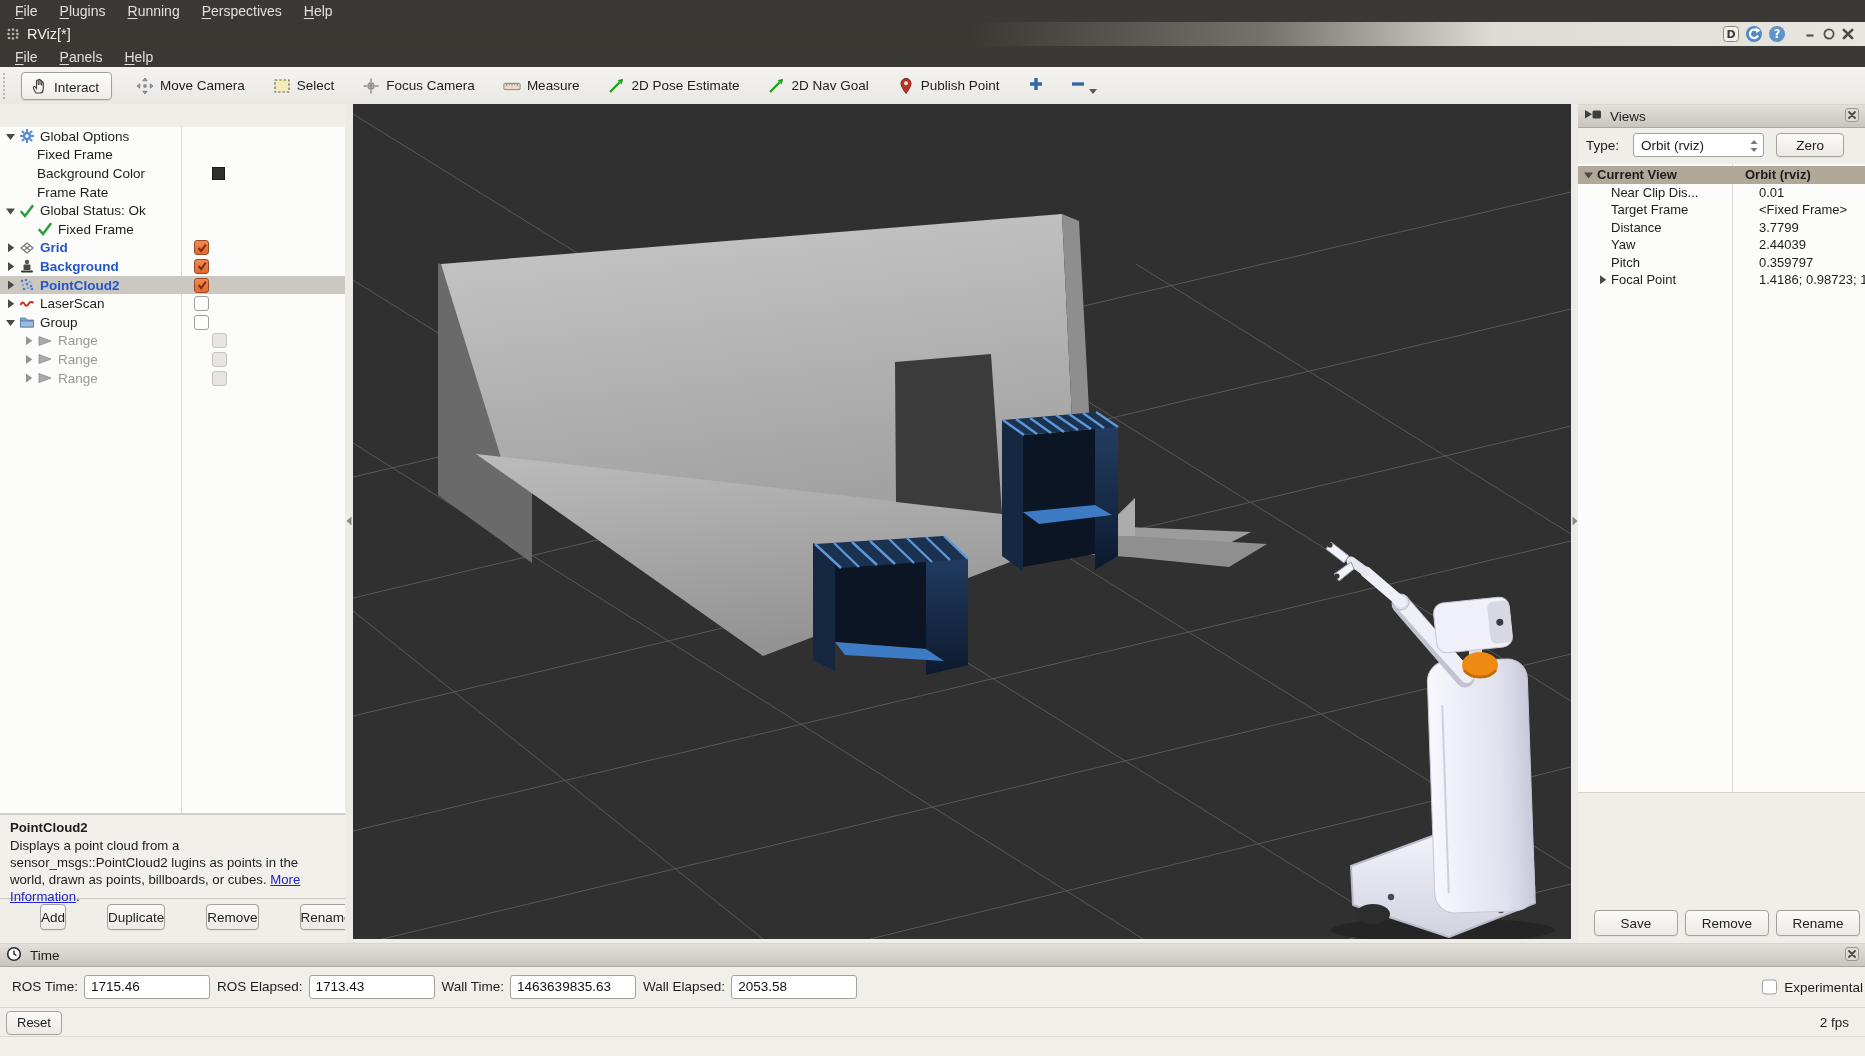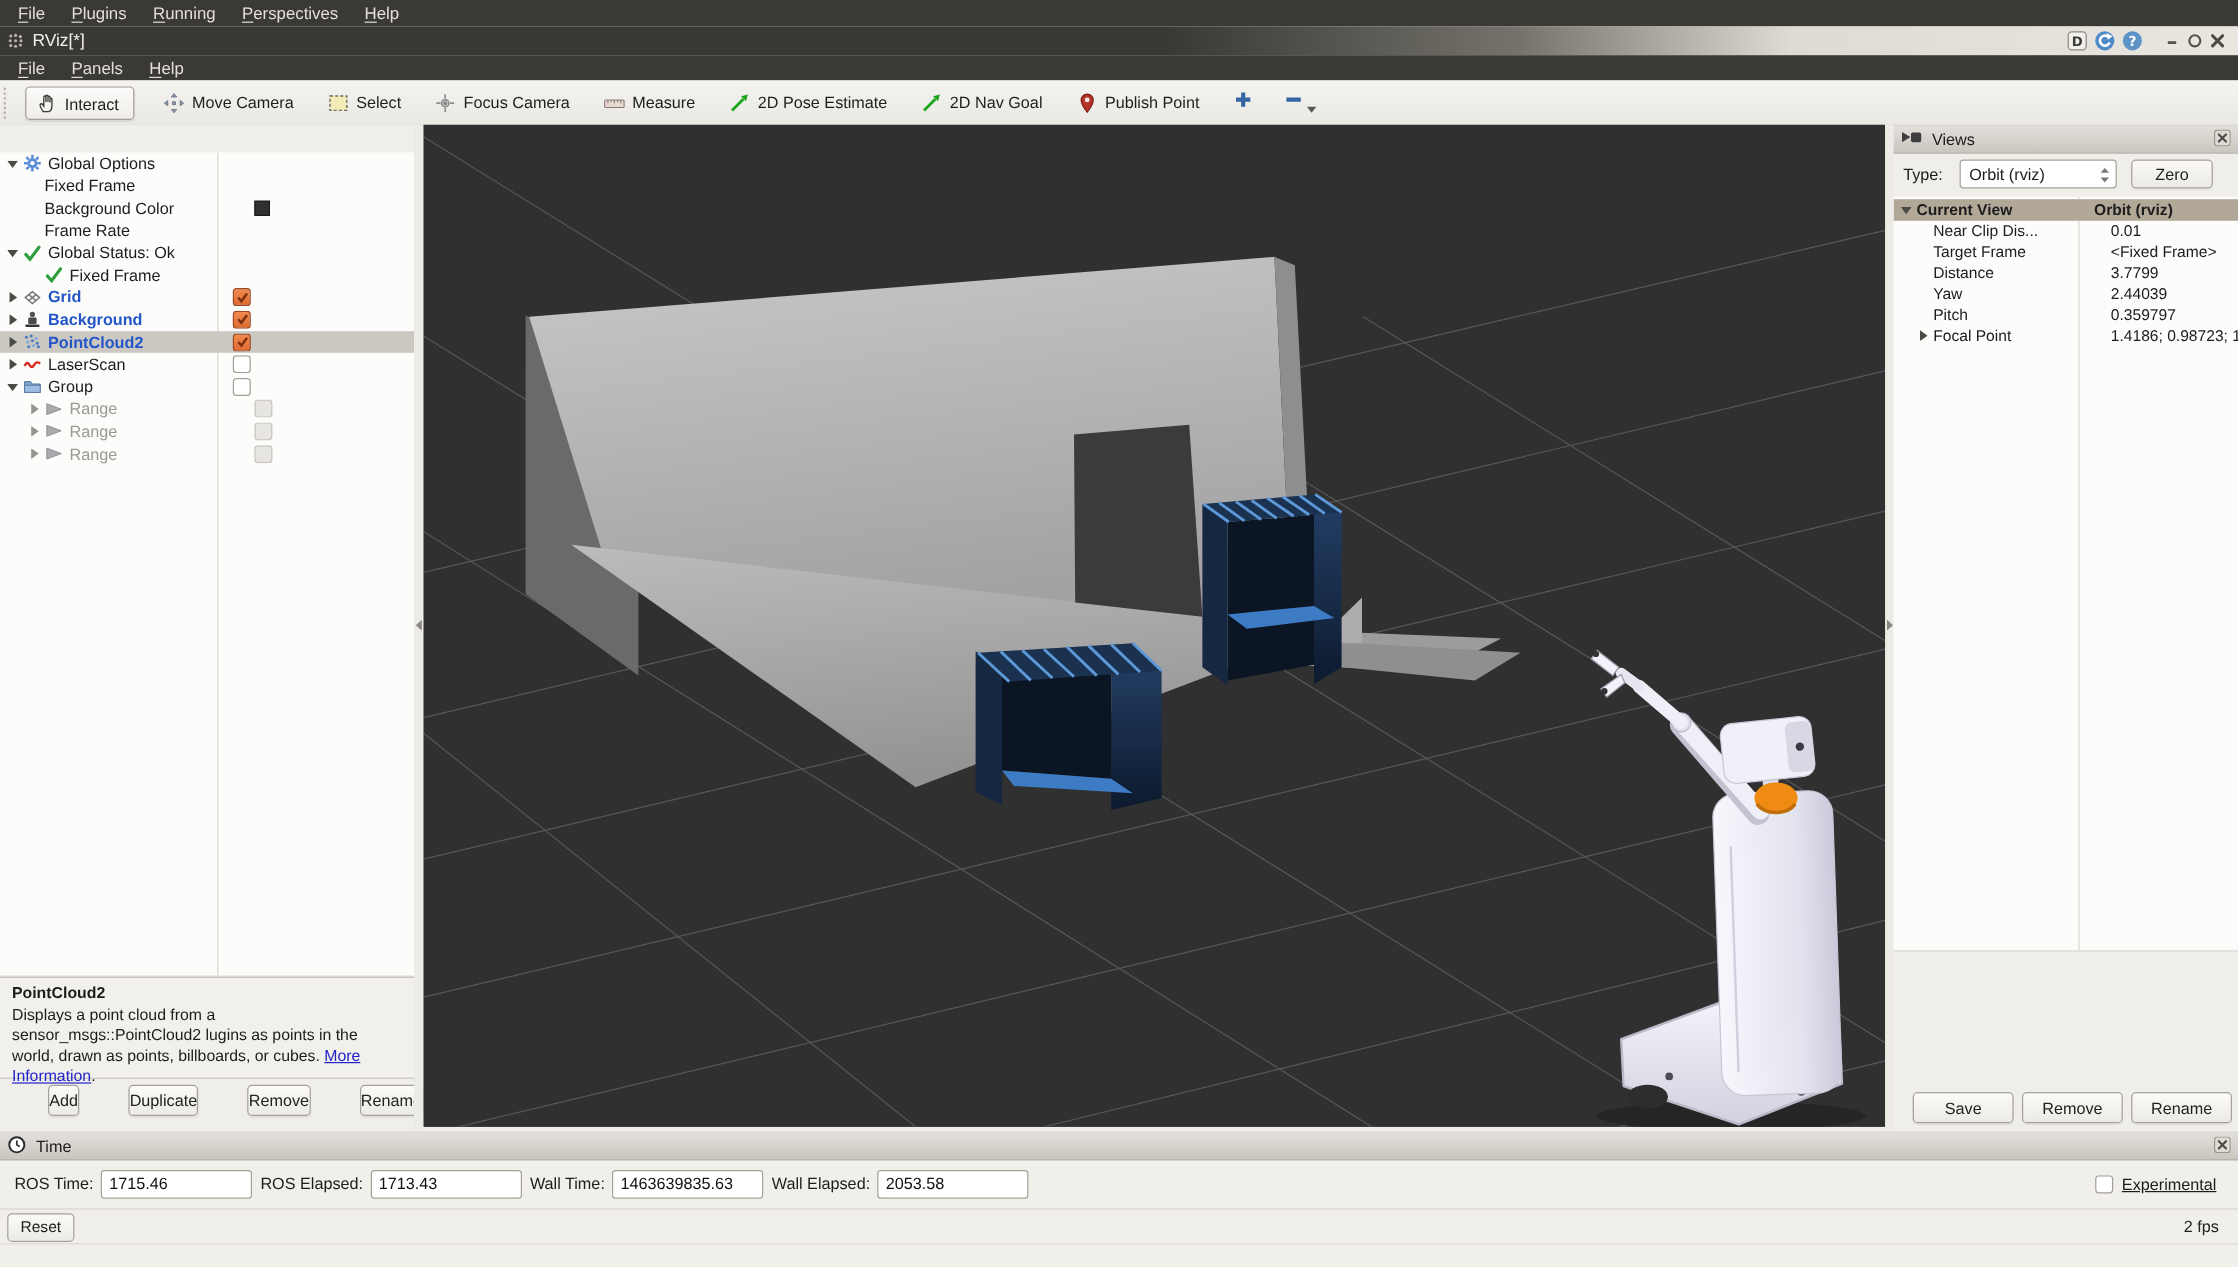--- a/index.html
+++ b/index.html
@@ -92,21 +92,21 @@
   .zero-btn{width:68px;height:24px;margin-left:12px;}
   
   #time-panel{position:absolute;top:943px;left:0;right:0;height:64px;background:#F1EFEA;}
   .time-body{position:absolute;top:23px;left:0;right:0;bottom:0;display:flex;align-items:center;}
   .tf{display:flex;align-items:center;}
   .tf:first-child{margin-left:12px;}
   .tf + .tf{margin-left:7px;}
   .tf label{margin-right:6px;font-size:13.5px;}
   .tinput{width:126px;height:24px;border:1px solid #A5A29B;border-radius:3px;padding:0 6px;font-size:13.5px;
           font-family:inherit;color:#111;background:#fff;box-sizing:border-box;}
-  .exp{position:absolute;right:18px;top:50%;transform:translateY(-50%);display:flex;align-items:center;gap:7px;font-size:13.5px;text-decoration:underline;}
+  .exp{position:absolute;right:2px;top:50%;transform:translateY(-50%);display:flex;align-items:center;gap:7px;font-size:13.5px;}
   #statusbar{position:absolute;top:1007px;left:0;right:0;height:29px;border-top:1px solid #D8D5CF;background:#F1EFEA;
              display:flex;align-items:center;gap:23px;}
   .reset-btn{margin-left:6px;height:22px;padding:0 10px;border:1px solid #A5A29B;border-radius:4px;
              background:linear-gradient(#FBFAF8,#ECEAE5);display:flex;align-items:center;font-size:13px;}
   .fps{margin-left:auto;margin-right:16px;font-size:13.5px;color:#222;}
   #bottomstrip{position:absolute;top:1036px;height:20px;left:0;right:0;background:#F1EFEA;border-top:1px solid #DDDAD4;}
 </style>
 </head>
 <body>
 

